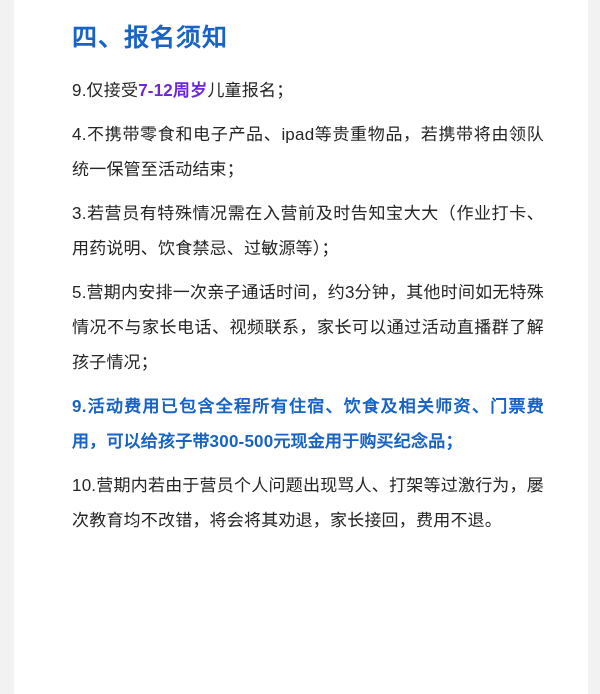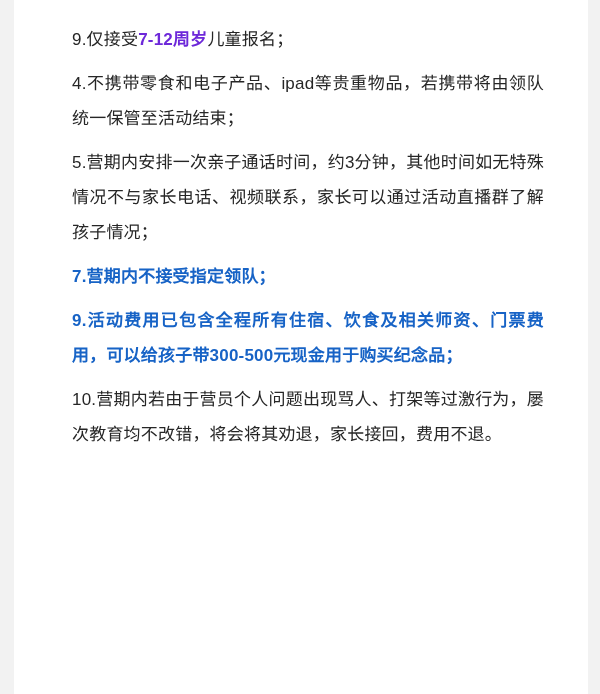--- a/index.html
+++ b/index.html
@@ -67,22 +67,23 @@
     margin-bottom: 0;
   }
 </style>
 </head>
 <body>
 
 <div class="page">
   <div class="left-gutter"></div>
   <div class="right-gutter"></div>
 
+  <h1 class="section-title">四、报名须知</h1>
 
   <div id="notice-list">
       <p class="item"><span>9.仅接受</span><span class="hl">7-12周岁</span><span>儿童报名；</span></p>
       <p class="item">4.不携带零食和电子产品、ipad等贵重物品，若携带将由领队统一保管至活动结束；</p>
+      <p class="item">3.若营员有特殊情况需在入营前及时告知宝大大（作业打卡、用药说明、饮食禁忌、过敏源等）；</p>
       <p class="item">5.营期内安排一次亲子通话时间，约3分钟，其他时间如无特殊情况不与家长电话、视频联系，家长可以通过活动直播群了解孩子情况；</p>
-      <p class="item accent">7.营期内不接受指定领队；</p>
       <p class="item accent">9.活动费用已包含全程所有住宿、饮食及相关师资、门票费用，可以给孩子带300-500元现金用于购买纪念品；</p>
       <p class="item">10.营期内若由于营员个人问题出现骂人、打架等过激行为，屡次教育均不改错，将会将其劝退，家长接回，费用不退。</p>
     </div>
 </div>
 
 </body></html>

